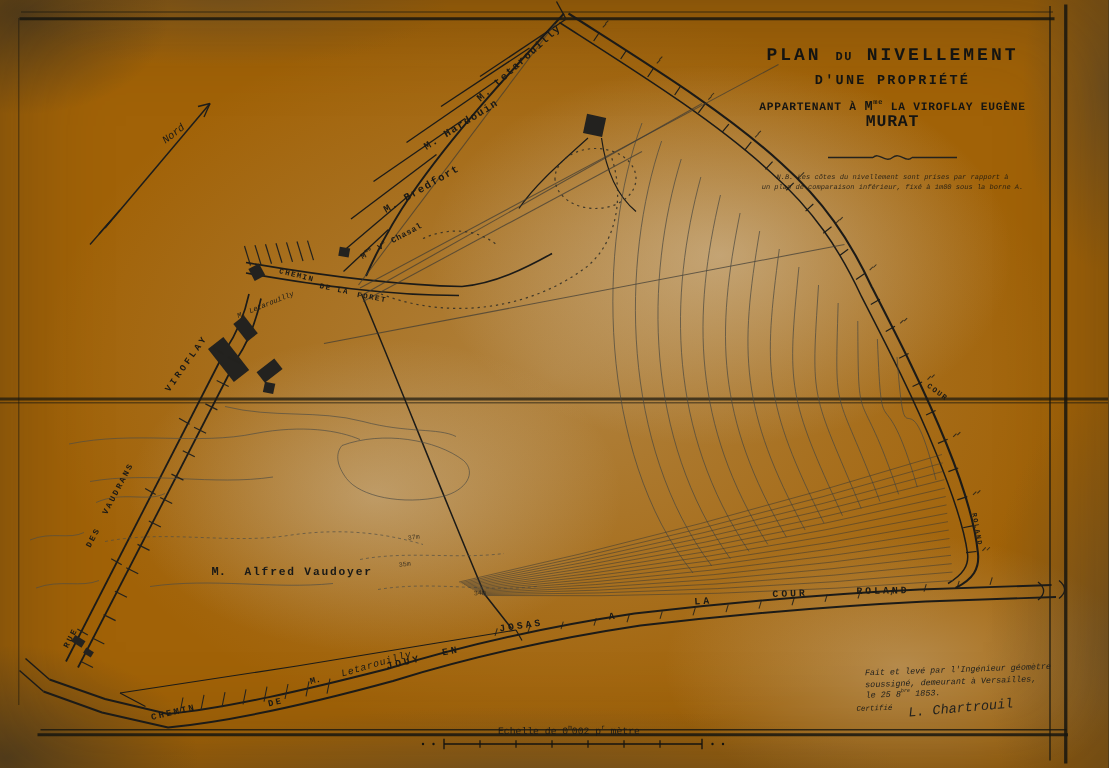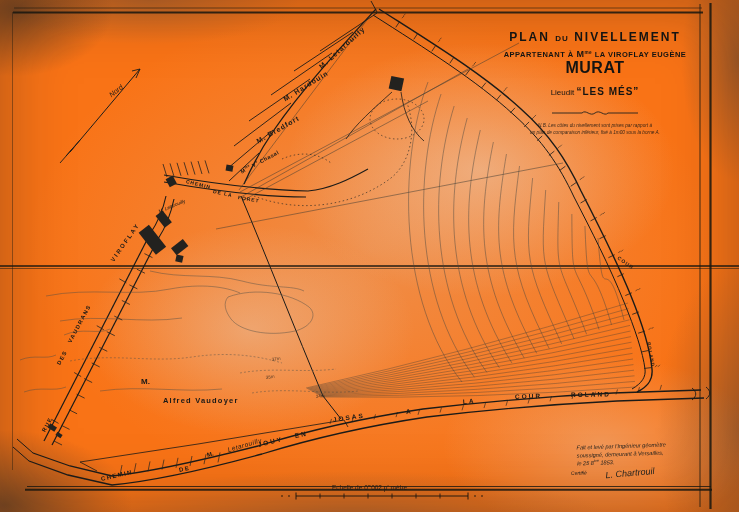--- a/index.html
+++ b/index.html
@@ -1,18 +1,18 @@
 <!DOCTYPE html>
 <html><head>
 <meta charset="utf-8">
 <style>
   *{margin:0;padding:0;box-sizing:border-box}
   html,body{background:#2a2a28}
   #stage{position:relative;width:739px;height:512px;overflow:hidden;
-    background:#f97316;font-family:Liberation Sans, sans-serif;}
+    background:#a16207;font-family:Liberation Mono, monospace;}
   #tone{position:absolute;inset:0;pointer-events:none;
     background:
       radial-gradient(ellipse 140px 95px at 15px 10px, rgba(40,40,38,.55), transparent 70%),
       radial-gradient(ellipse 200px 60px at 150px 0px, rgba(75,74,70,.30), transparent 75%),
       radial-gradient(ellipse 80px 170px at 739px 60px, rgba(62,61,58,.40), transparent 72%),
       radial-gradient(ellipse 110px 220px at 739px 430px, rgba(70,68,64,.35), transparent 75%),
       radial-gradient(ellipse 170px 100px at 5px 505px, rgba(45,45,42,.55), transparent 75%),
       radial-gradient(ellipse 320px 55px at 350px 515px, rgba(82,80,76,.30), transparent 80%),
       radial-gradient(ellipse 260px 170px at 480px 170px, rgba(233,231,225,.42), transparent 75%),
       radial-gradient(ellipse 220px 140px at 250px 330px, rgba(229,227,220,.36), transparent 75%),
@@ -35,21 +35,21 @@
   #g-dots path{stroke:#2b2a25;fill:none;stroke-width:.8;stroke-dasharray:1.5,2.6;opacity:.85}
   #g-bld rect{fill:#23221f}
   #g-frame line{stroke:#17160f}
   #g-scale line{stroke:#14130f}
   #g-scale circle{fill:#14130f}
   #title-block{position:absolute;left:486px;top:30px;width:218px;text-align:center;color:#141412}
   .tb1{font-size:12px;font-weight:700;letter-spacing:2px;margin-bottom:5px}
   .tb1 .small{font-size:8px;letter-spacing:1px}
   .tb2{font-size:9px;font-weight:700;letter-spacing:1.5px;margin-bottom:7px}
   .tb3{font-size:7.5px;font-weight:700;letter-spacing:.5px;margin-bottom:9px}
-  .tb3 .big{font-size:16px}
+  .tb3 .big{font-size:11px}
   .tb3 .mid{font-size:9px}
   .tb4{font-size:8px;margin-bottom:7px}
   .tb4 .big{font-size:10px;font-weight:700;letter-spacing:1px}
   .tb5{font-size:9px;font-weight:700;letter-spacing:2px;margin-bottom:4px}
   .tbnote{font-size:4.7px;font-style:italic;opacity:.85;line-height:1.5;font-weight:400}
   #sig-block{position:absolute;left:577px;top:443px;color:#23221e;transform:rotate(-2deg);font-style:italic;font-size:5.6px;line-height:1.35}
   #sig-name{font-size:9px;margin-left:28px;transform:rotate(-3deg)}
 </style>
 </head>
 <body>
@@ -303,22 +303,22 @@
       <line x1="468" y1="492.5" x2="468" y2="499.5" stroke-width=".9"></line>
       <circle cx="282" cy="496" r=".8"></circle>
         <circle cx="289" cy="496" r=".8"></circle>
       <circle cx="475" cy="496" r=".8"></circle>
         <circle cx="482" cy="496" r=".8"></circle>
     </g>
   </svg>
 
   <div id="title-block">
     <div class="tb1"><span>PLAN</span> <span class="small">DU</span> <span>NIVELLEMENT</span></div>
+    <div class="tb2">D'UNE PROPRIÉTÉ</div>
     <div class="tb3"><span>APPARTENANT À</span> <span class="mid">M</span><span class="sup">me</span> <span>LA VIROFLAY EUGÈNE</span> <span class="big">MURAT</span></div>
-    <div class="tb4"><span>Lieudit</span> <span class="big">“LES MÉS”</span></div>
     <svg width="90" height="10" style="display:inline-block">
       <path d="M2,5 H32 M58,5 H88 M32,5 C36,1 40,9 45,5 C50,1 54,9 58,5" stroke="#23221e" fill="none" stroke-width=".9"></path>
     </svg>
     <div class="tbnote">N.B. Les côtes du nivellement sont prises par rapport à</div>
     <div class="tbnote">un plan de comparaison inférieur, fixé à 1m00 sous la borne A.</div>
   </div>
 
   <span class="lbl script" style="left:110px;top:92px;font-size:7px;transform:rotate(-38deg)">Nord</span>
 
   <span class="lbl" style="left:320px;top:64px;font-size:7px;letter-spacing:1px;transform:rotate(-42deg)">M. Letarouilly</span>
@@ -330,21 +330,21 @@
   <span class="lbl" style="left:186px;top:179px;font-size:5px;letter-spacing:1px;transform:rotate(14deg)">CHEMIN</span>
   <span class="lbl" style="left:213px;top:189px;font-size:5px;letter-spacing:1px;transform:rotate(12deg)">DE LA</span>
   <span class="lbl" style="left:238px;top:195px;font-size:5px;letter-spacing:1px;transform:rotate(10deg)">FORET</span>
   <span class="lbl" style="left:112px;top:258px;font-size:6px;letter-spacing:2px;transform:rotate(-55deg)">VIROFLAY</span>
 
   <span class="lbl" style="left:44px;top:429px;font-size:5.5px;letter-spacing:1.5px;transform:rotate(-62deg)">RUE</span>
   <span class="lbl" style="left:59px;top:362px;font-size:5.5px;letter-spacing:1.5px;transform:rotate(-62deg)">DES</span>
   <span class="lbl" style="left:70px;top:340px;font-size:5.5px;letter-spacing:1.5px;transform:rotate(-62deg)">VAUDRANS</span>
 
   <span class="lbl" style="left:141px;top:378px;font-size:8px">M.</span>
-  <span class="lbl" style="left:163px;top:397px;font-size:7.5px;letter-spacing:1.2px">Alfred Vaudoyer</span>
+  <span class="lbl" style="left:163px;top:379px;font-size:7.5px;letter-spacing:1.2px">Alfred Vaudoyer</span>
 
   <span class="lbl" style="left:101px;top:476px;font-size:6px;letter-spacing:1.5px;transform:rotate(-13deg)">CHEMIN</span>
   <span class="lbl" style="left:179px;top:467px;font-size:6px;letter-spacing:1.5px;transform:rotate(-13deg)">DE</span>
   <span class="lbl" style="left:258px;top:442px;font-size:6.5px;letter-spacing:2px;transform:rotate(-13deg)">JOUY</span>
   <span class="lbl" style="left:295px;top:433px;font-size:6.5px;letter-spacing:2px;transform:rotate(-11deg)">EN</span>
   <span class="lbl" style="left:333px;top:417px;font-size:6.5px;letter-spacing:2px;transform:rotate(-8deg)">JOSAS</span>
   <span class="lbl" style="left:406px;top:409px;font-size:6.5px;letter-spacing:2px;transform:rotate(-6deg)">A</span>
   <span class="lbl" style="left:463px;top:399px;font-size:6.5px;letter-spacing:2px;transform:rotate(-4deg)">LA</span>
   <span class="lbl" style="left:515px;top:394px;font-size:6.5px;letter-spacing:2px;transform:rotate(-2deg)">COUR</span>
   <span class="lbl" style="left:571px;top:392px;font-size:6.5px;letter-spacing:2px;transform:rotate(-1deg)">ROLAND</span>

